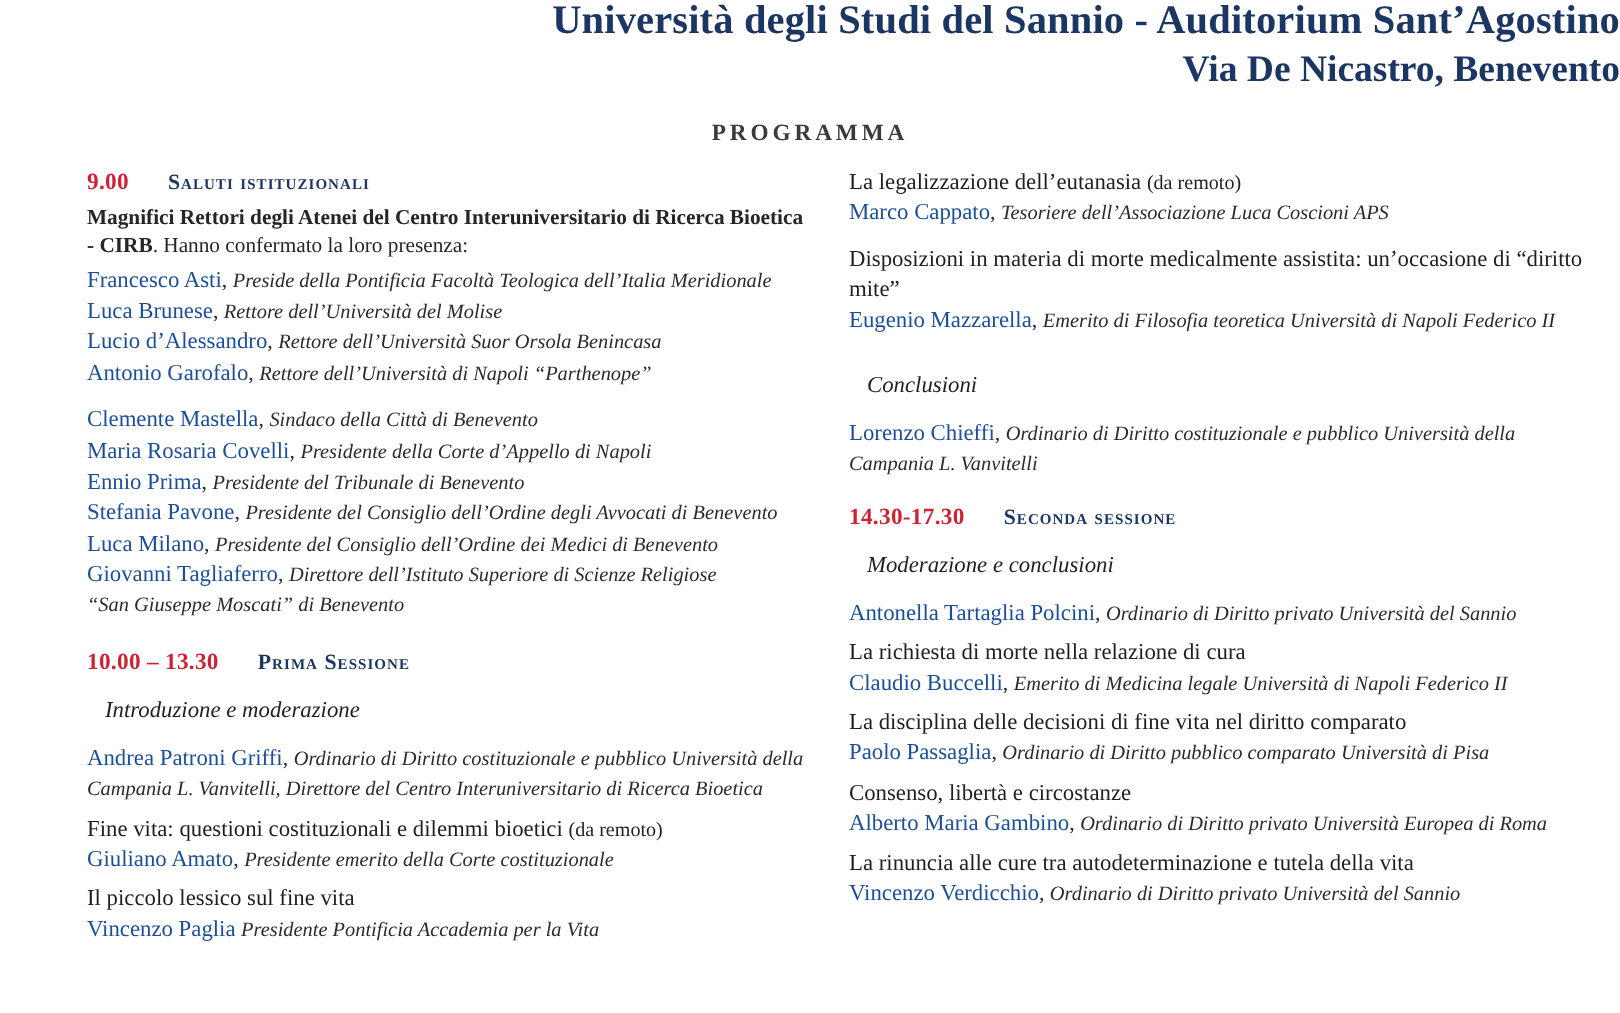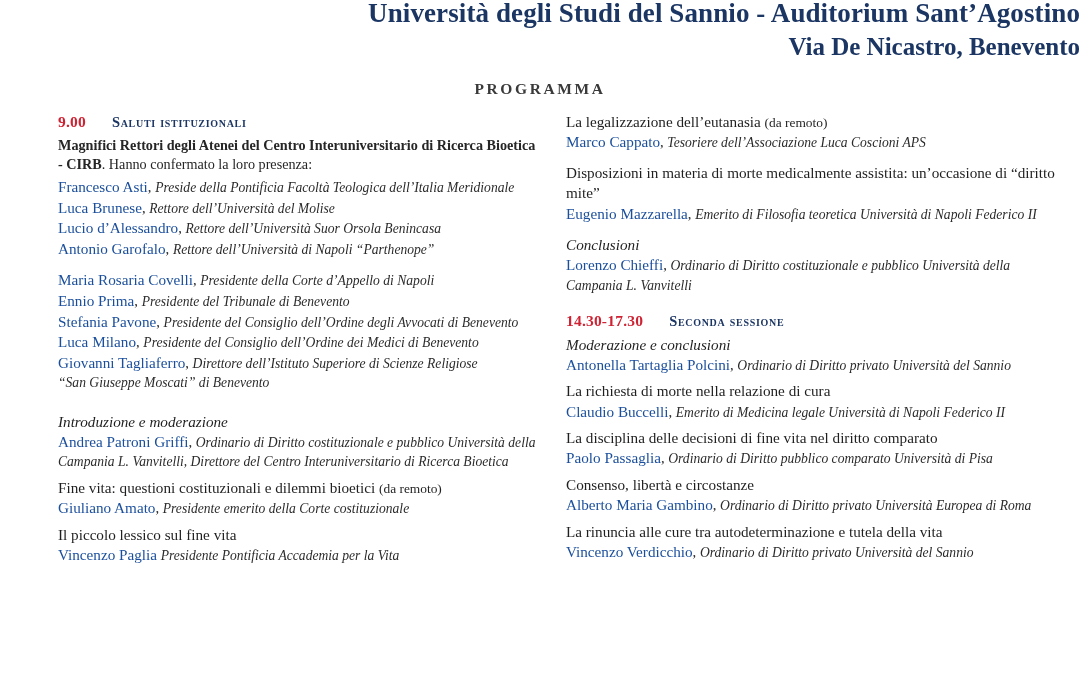--- a/index.html
+++ b/index.html
@@ -131,21 +131,21 @@
   }
   .rl {
     font-style: italic;
     font-size: 13.6px;
     color: #2b2b2b;
   }
   .moderation-label {
     font-style: italic;
     font-size: 15.2px;
     color: #1f1f1f;
-    margin: 0;
+    margin: 12px;
     line-height: 1.33;
   }
 
   .people-list .role-line { margin: 0; }
   .spacer-sm { height: 11px; }
   .spacer-xs { height: 6px; }
   .spacer-md { height: 15px; }
 </style>
 </head>
 <body>
@@ -176,32 +176,36 @@
         <div class="people-list">
           <div class="role-line"><span class="nm">Francesco Asti</span><span>,</span> <span class="rl">Preside della Pontificia Facoltà Teologica dell’Italia Meridionale</span></div>
           <div class="role-line"><span class="nm">Luca Brunese</span><span>,</span> <span class="rl">Rettore dell’Università del Molise</span></div>
           <div class="role-line"><span class="nm">Lucio d’Alessandro</span><span>,</span> <span class="rl">Rettore dell’Università Suor Orsola Benincasa</span></div>
           <div class="role-line"><span class="nm">Antonio Garofalo</span><span>,</span> <span class="rl">Rettore dell’Università di Napoli “Parthenope”</span></div>
         </div>
 
         <div class="spacer-sm"></div>
 
         <div class="people-list">
+          <div class="role-line"><span class="nm">Clemente Mastella</span><span>,</span> <span class="rl">Sindaco della Città di Benevento</span></div>
           <div class="role-line"><span class="nm">Maria Rosaria Covelli</span><span>,</span> <span class="rl">Presidente della Corte d’Appello di Napoli</span></div>
           <div class="role-line"><span class="nm">Ennio Prima</span><span>,</span> <span class="rl">Presidente del Tribunale di Benevento</span></div>
           <div class="role-line"><span class="nm">Stefania Pavone</span><span>,</span> <span class="rl">Presidente del Consiglio dell’Ordine degli Avvocati di Benevento</span></div>
           <div class="role-line"><span class="nm">Luca Milano</span><span>,</span> <span class="rl">Presidente del Consiglio dell’Ordine dei Medici di Benevento</span></div>
           <div class="role-line"><span class="nm">Giovanni Tagliaferro</span><span>,</span> <span class="rl">Direttore dell’Istituto Superiore di Scienze Religiose</span></div>
           <div class="role-line"><span class="rl">“San Giuseppe Moscati” di Benevento</span></div>
         </div>
       </div>
 
       <div class="spacer-md"></div>
 
       <div class="block">
+        <div class="session-head">
+          <span class="session-time">10.00 – 13.30</span><span class="session-title caps-first">Prima Sessione</span>
+        </div>
 
         <div class="moderation-label">Introduzione e moderazione</div>
         <div class="role-line"><span class="nm">Andrea Patroni Griffi</span><span>,</span> <span class="rl">Ordinario di Diritto costituzionale e pubblico Università della Campania L. Vanvitelli, Direttore del Centro Interuniversitario di Ricerca Bioetica</span></div>
 
         <div class="spacer-xs"></div>
 
         <div>
           <div class="topic"><span>Fine vita: questioni costituzionali e dilemmi bioetici</span> <span class="note">(da remoto)</span></div>
           <div class="role-line"><span class="nm">Giuliano Amato</span><span>,</span> <span class="rl">Presidente emerito della Corte costituzionale</span></div>
         </div>

